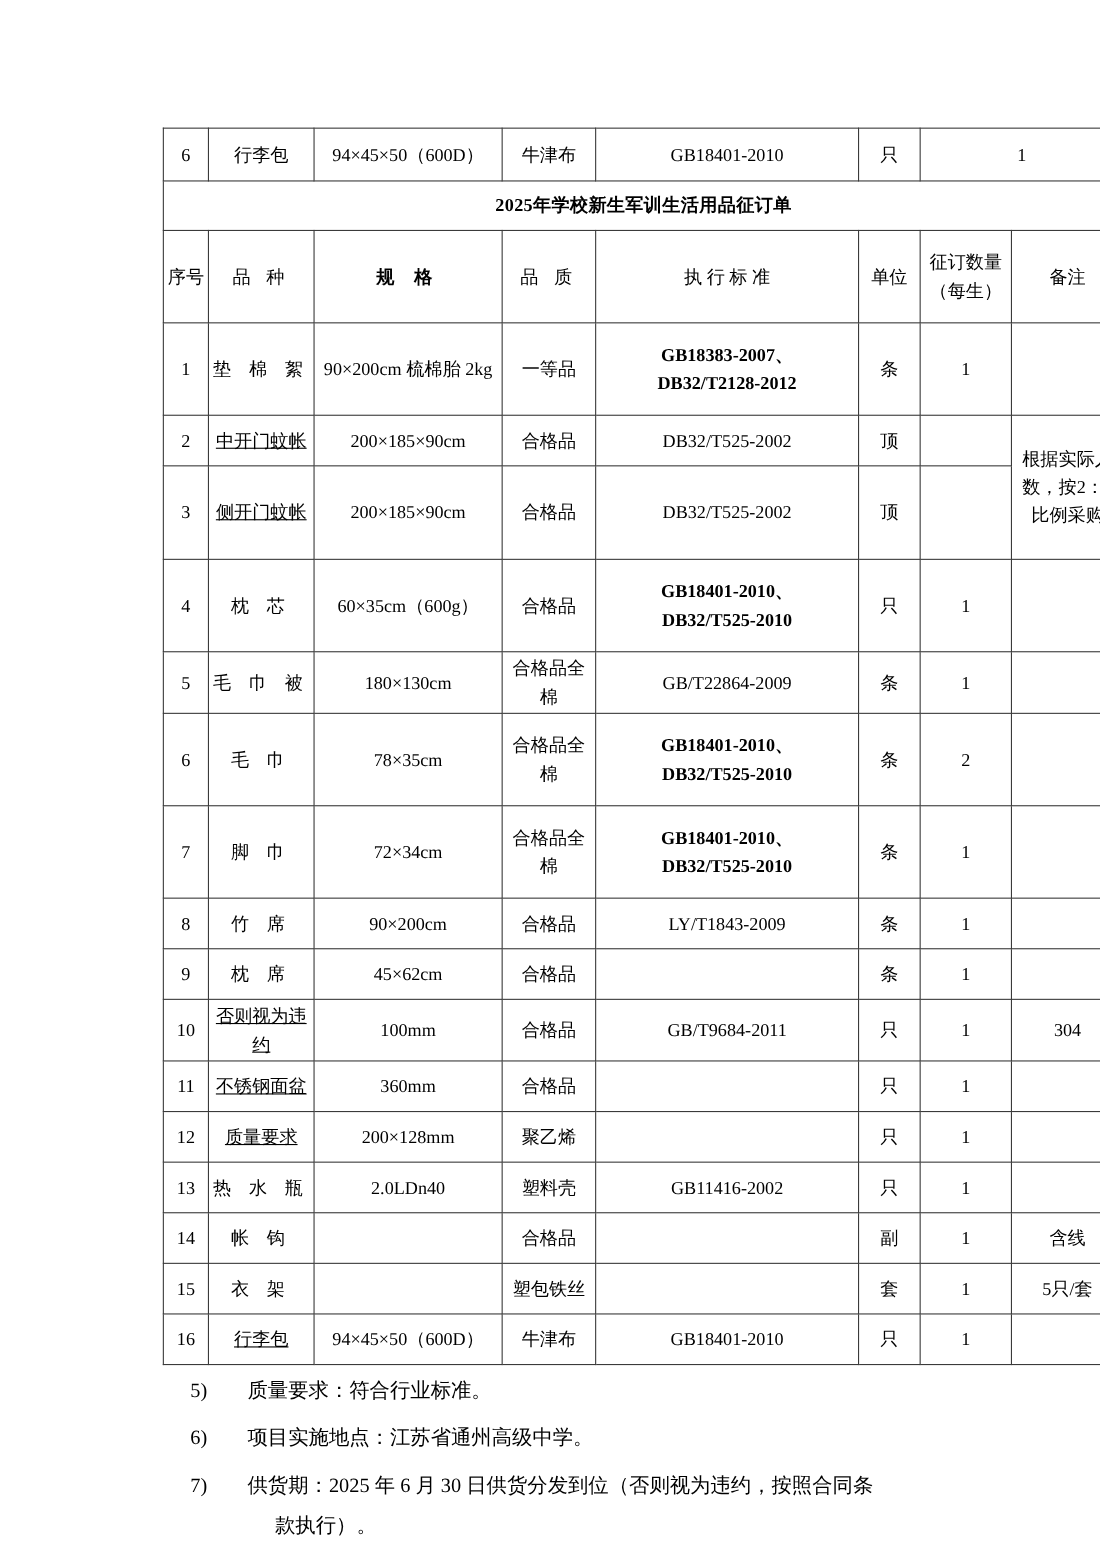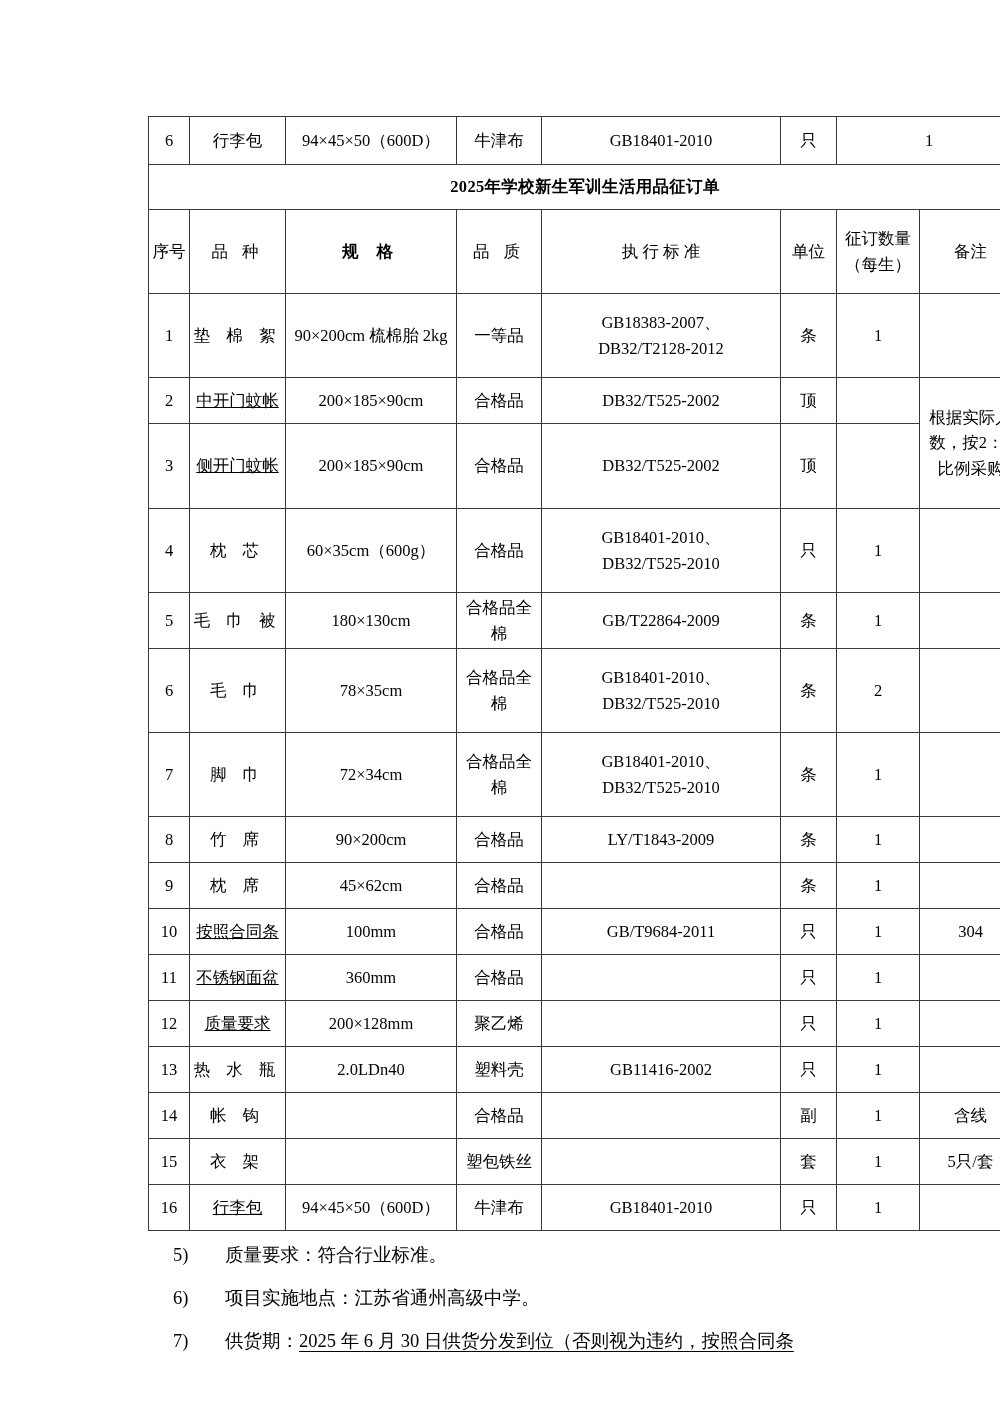--- a/index.html
+++ b/index.html
@@ -63,21 +63,21 @@
   .head-sp { letter-spacing: 7px; padding-left: 7px; font-weight: bold; }
   .head-sp2 { letter-spacing: 5px; padding-left: 5px; }
   .qty-head { line-height: 1.9; font-size: 16px; }
 
   .r-tall td   { height: 79px; }
   .r-med td    { height: 41px; }
   .r-tall2 td  { height: 80px; }
 
   .kind-sp { letter-spacing: 6px; padding-left: 6px; }
   .kind-tight { letter-spacing: 0px; text-decoration: underline; }
-  .std-two { line-height: 2.1; font-size: 15.5px; }
+  .std-two { line-height: 2.1; font-size: 15.5px; font-weight: bold; }
   .std-one { font-size: 15.5px; }
   .spec-cell { font-size: 15.5px; margin-top: 24px; }
   .note-merge { line-height: 2.3; font-size: 16px; }
   .num-cell { font-size: 16px; }
 
   
   .footer {
     margin-top: 12px;
     padding-left: 25px;
   }
@@ -90,21 +90,20 @@
   }
   .f-marker {
     width: 52px;
     flex: 0 0 52px;
     font-family: "Liberation Serif", "DejaVu Serif", serif;
   }
   .f-text {
     flex: 1;
   }
   .f-underline {
-    text-decoration: underline;
     text-underline-offset: 4px;
   }
   .f-cont {
     padding-left: 77px;
     font-size: 18.5px;
     line-height: 1.35;
     margin-top: -6px;
   }
 </style>
 </head>
@@ -258,21 +257,21 @@
         <td class="spec-cell">45×62cm</td>
         <td>合格品</td>
         <td class="std-one"></td>
         <td>条</td>
         <td class="num-cell">1</td>
         <td></td>
       </tr>
 
       <tr class="r-med">
         <td class="num-cell">10</td>
-        <td class="kind-tight">按照合同条</td>
+        <td class="kind-tight">否则视为违约</td>
         <td class="spec-cell">100mm</td>
         <td>合格品</td>
         <td class="std-one">GB/T9684-2011</td>
         <td>只</td>
         <td class="num-cell">1</td>
         <td class="num-cell">304</td>
       </tr>
 
       <tr class="r-med">
         <td class="num-cell">11</td>
@@ -353,16 +352,19 @@
     <div class="f-item">
       <span class="f-marker">6)</span>
       <span class="f-text">项目实施地点：江苏省通州高级中学。</span>
     </div>
 
     <div class="f-item">
       <span class="f-marker">7)</span>
       <span class="f-text"><span>供货期：</span><span class="f-underline">2025 年 6 月 30 日供货分发到位（否则视为违约，按照合同条</span></span>
     </div>
 
+    <div class="f-cont">
+      <span class="f-underline">款执行）。</span>
+    </div>
 
   </div>
 
 </div>
 
 </body></html>

